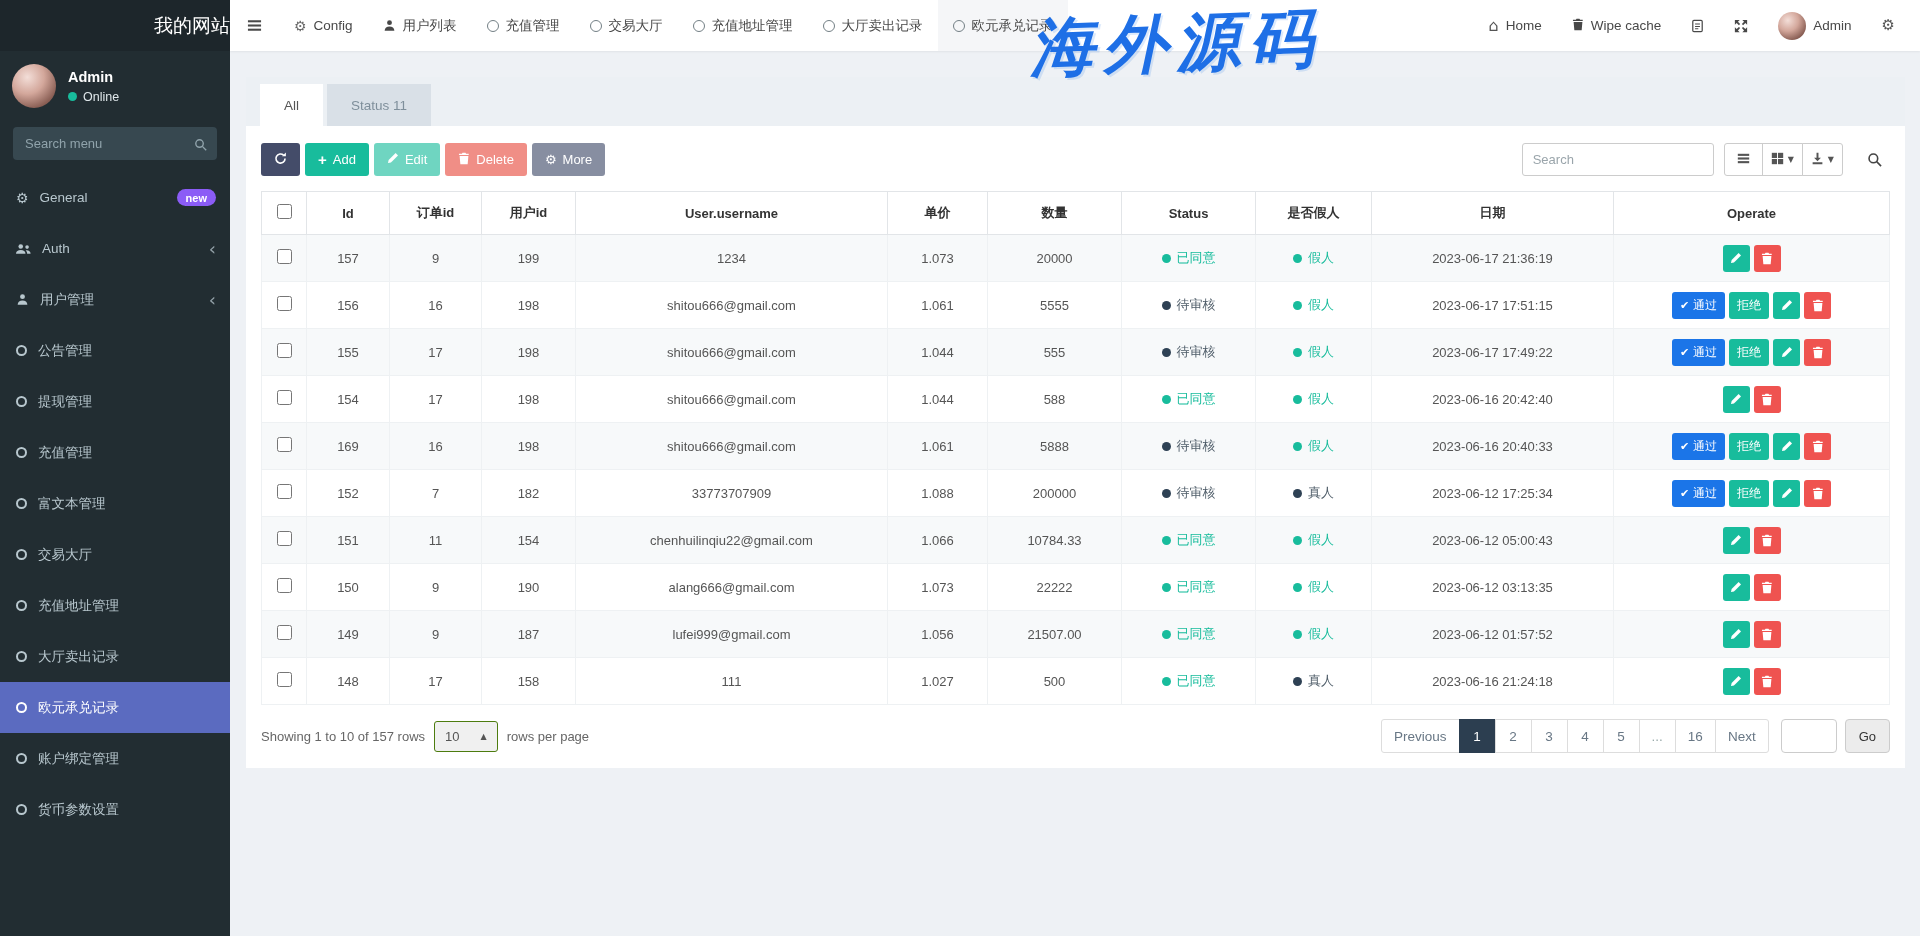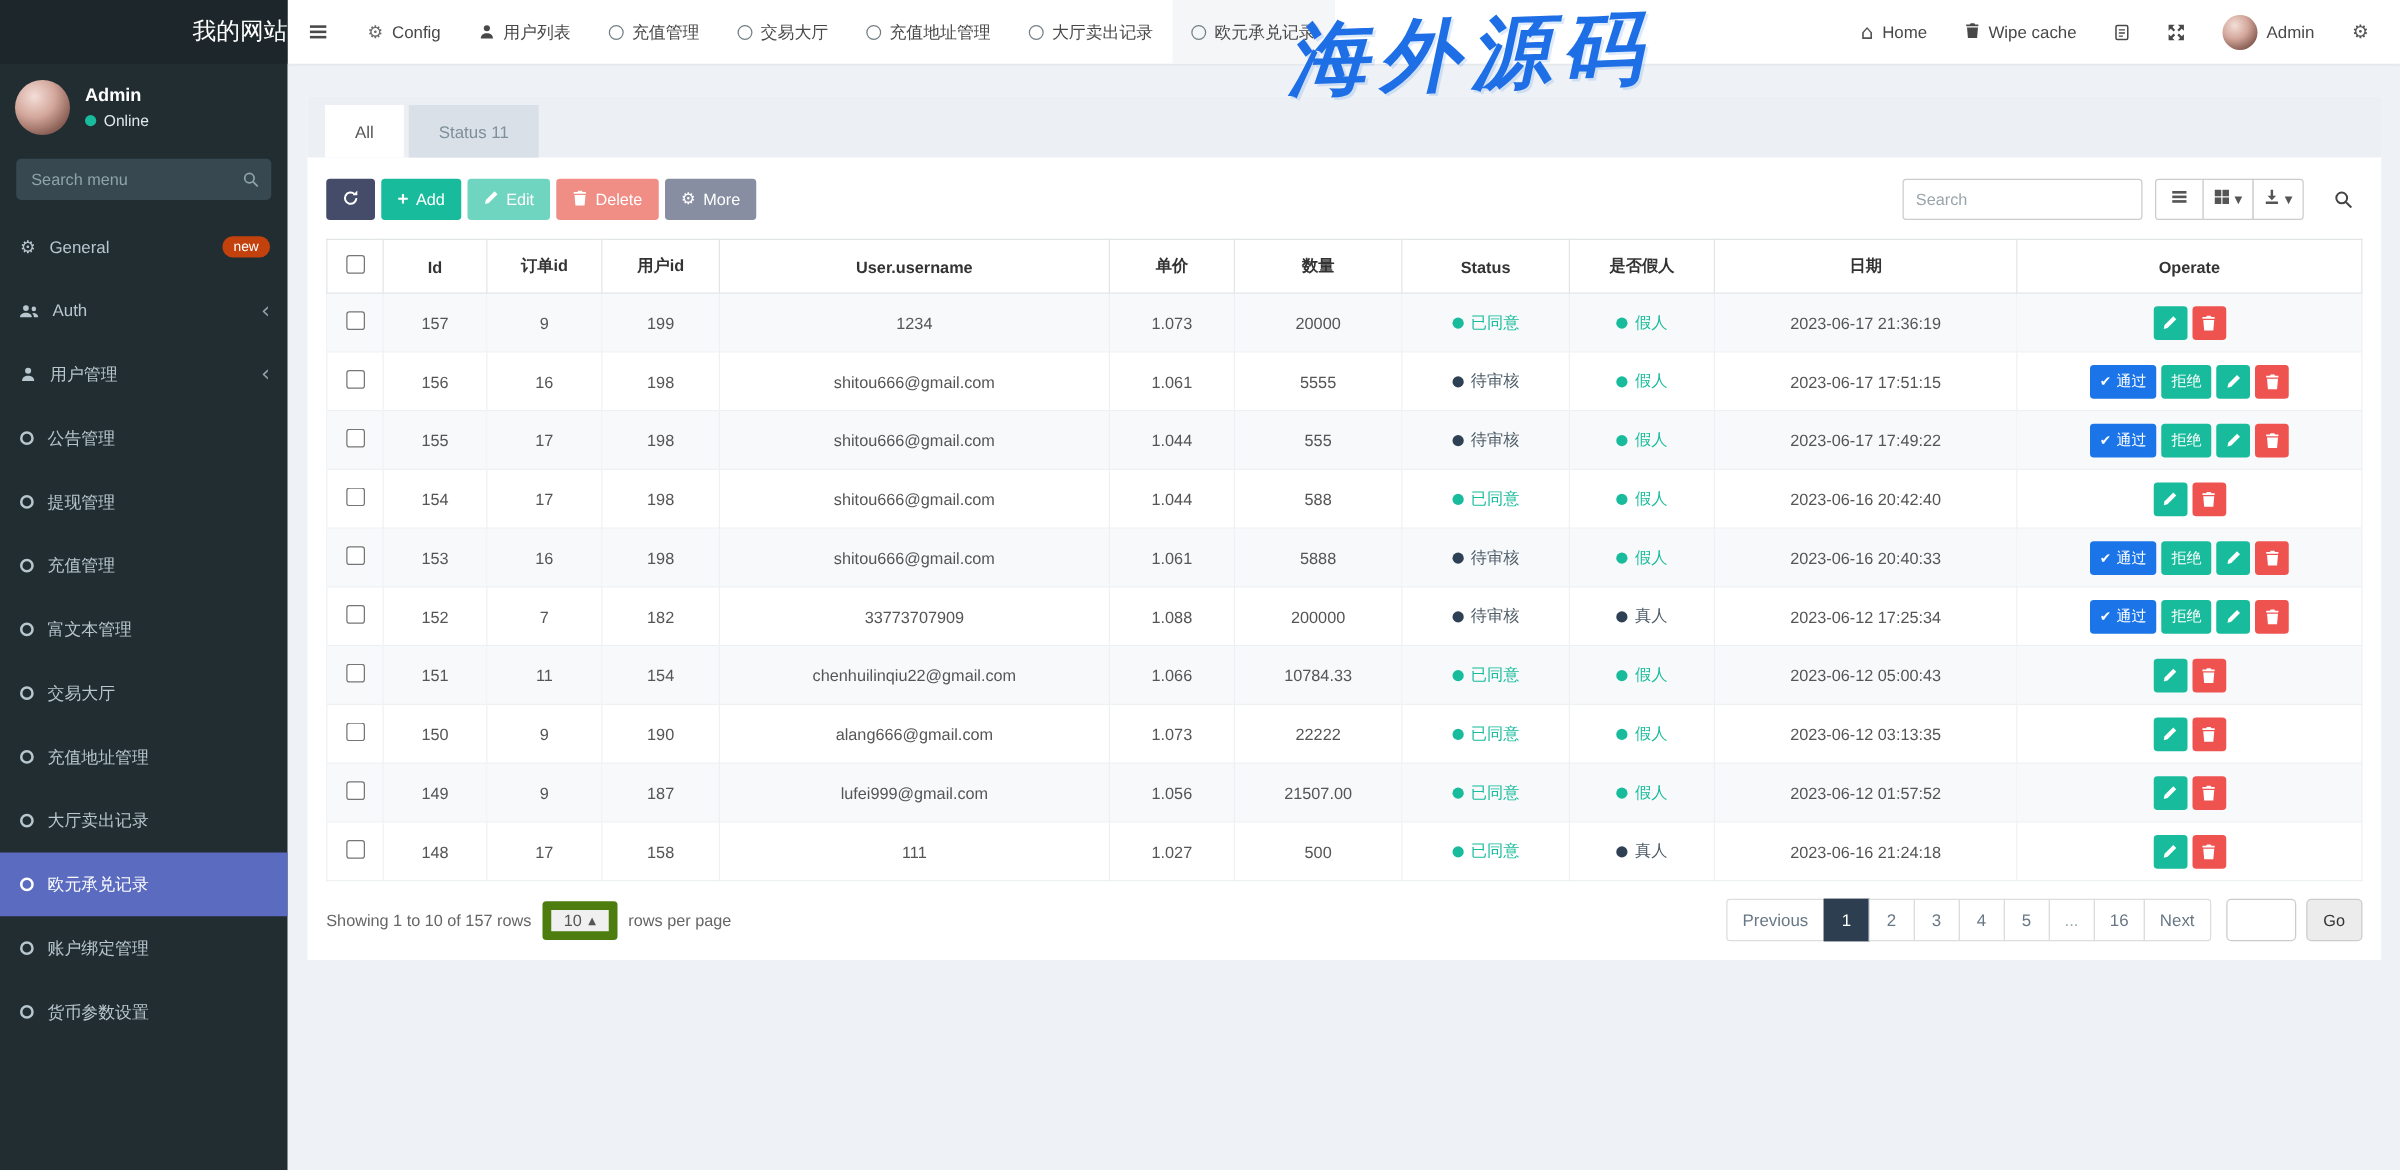--- a/index.html
+++ b/index.html
@@ -20,21 +20,21 @@
 .sidebar-search{margin:6px 13px 12px;position:relative}
 .sidebar-search input{width:100%;height:33px;background:#374850;border:none;border-radius:4px;padding:0 32px 0 12px;color:#cfd8dc;font-size:13px;font-family:inherit}
 .sidebar-search input::placeholder{color:#90a3ab}
 .sidebar-search .s-ico{position:absolute;right:10px;top:10px;color:#90a3ab}
 .menu{list-style:none}
 .menu li{height:51px;display:flex;align-items:center;gap:11px;padding:0 14px 0 16px;color:#b8c7ce;font-size:13.5px;cursor:pointer}
 .menu li.active{background:#5b6bc0;color:#fff}
 .ring{width:11px;height:11px;border:2px solid currentColor;border-radius:50%;display:inline-block;flex:none}
 .glyph{font-family:"DejaVu Sans",sans-serif;line-height:1}
 .menu .glyph{font-size:14px}
-.badge-new{margin-left:auto;background:#c2410c;color:#fff;font-size:11px;padding:2.5px 9px;border-radius:9px;font-weight:normal}
+.badge-new{margin-left:auto;background:#8b5cf6;color:#fff;font-size:11px;padding:2.5px 9px;border-radius:9px;font-weight:bold}
 .chev{margin-left:auto;color:#93a1a8;font-size:18px;line-height:1;font-family:"DejaVu Sans",sans-serif}
 
 .topbar{position:absolute;left:230px;right:0;top:0;height:51px;background:#fff;display:flex;align-items:stretch;z-index:10;box-shadow:0 1px 2px rgba(0,0,0,.06)}
 .hamburger{padding:0 17px;display:flex;align-items:center;color:#4a4a4a;cursor:pointer}
 .tb-item{display:flex;align-items:center;gap:7px;padding:0 15px;font-size:13.5px;color:#484848;cursor:pointer;white-space:nowrap}
 .tb-item .ring{width:12px;height:12px;border-width:1.5px;color:#737f85}
 .tb-item.active{background:#f5f6f8}
 .tb-item .glyph{font-size:14px;color:#6a6a6a}
 .tb-right{margin-left:auto;display:flex;align-items:center;padding-right:10px}
 .tb-right .glyph{font-size:15px;color:#555}
@@ -78,21 +78,21 @@
 .c-dark{color:#4e5c68}
 .opbtn{height:27px;border:none;border-radius:3px;color:#fff;font-size:12px;display:inline-flex;align-items:center;gap:4px;padding:0 8px;margin:0 2px;cursor:pointer;vertical-align:middle;font-family:inherit}
 .op-approve{background:#1b75e8}
 .op-reject{background:#18bc9c}
 .op-edit{background:#18bc9c;width:27px;padding:0;justify-content:center}
 .op-del{background:#ef5350;width:27px;padding:0;justify-content:center}
 .opbtn .glyph{font-size:11px;color:#fff}
 input[type=checkbox]{width:15px;height:15px;cursor:pointer}
 
 .grid-footer{display:flex;align-items:center;margin-top:14px;font-size:13px;color:#666}
-.page-size{margin:0 9px;border:7px solid #4d7c0f;background:#f0f0f0;border-radius:3px;height:31px;padding:0 10px;display:inline-flex;align-items:center;gap:5px;color:#555;cursor:pointer;font-size:13px;font-family:inherit}
+.page-size{margin:0 9px;border:1px solid #4d7c0f;background:#f0f0f0;border-radius:3px;height:31px;padding:0 10px;display:inline-flex;align-items:center;gap:21px;color:#555;cursor:pointer;font-size:13px;font-family:inherit}
 .pagination{margin-left:auto;display:flex}
 .page-item{min-width:37px;height:34px;border:1px solid #ddd;background:#fff;display:flex;align-items:center;justify-content:center;padding:0 12px;font-size:13.5px;color:#687785;cursor:pointer}
 .page-item+.page-item{margin-left:-1px}
 .page-item:first-child{border-radius:3px 0 0 3px}
 .page-item:last-child{border-radius:0 3px 3px 0}
 .page-item.active{background:#2c3e50;border-color:#2c3e50;color:#fff}
 .page-item.dots{color:#9aa;cursor:default}
 .goto-input{width:56px;height:34px;border:1px solid #ccc;border-radius:4px;margin-left:12px;padding:0 8px;font-size:13px;font-family:inherit}
 .go-btn{height:34px;border:1px solid #ccc;background:#ececec;border-radius:4px;margin-left:8px;padding:0 13px;font-size:13px;color:#333;cursor:pointer;font-family:inherit}
 </style>
@@ -478,21 +478,21 @@
                     <path d="M11.5 1.3l3.2 3.2-9.4 9.4-4 .9.9-4.1z"></path>
                   </svg>
                 </button><button class="opbtn op-del">
                   <svg viewBox="0 0 14 16" width="12" height="13" fill="currentColor">
                     <path d="M5.2.8h3.6l.8 1.2h3.2v1.6H.8V2h3.6zM1.6 4.8h10.8L11.5 15.2h-9z"></path>
                   </svg>
                 </button></td>
             </tr>
             <tr>
               <td><input type="checkbox" style=""></td>
-              <td>153</td>
+              <td>169</td>
               <td>16</td>
               <td>198</td>
               <td>shitou666@gmail.com</td>
               <td>1.061</td>
               <td>5888</td>
               <td><span class="cell-dot c-dark">
                   <span class="dot navy"></span>
                   <span>待审核</span>
                 </span></td>
               <td><span class="cell-dot c-green">

